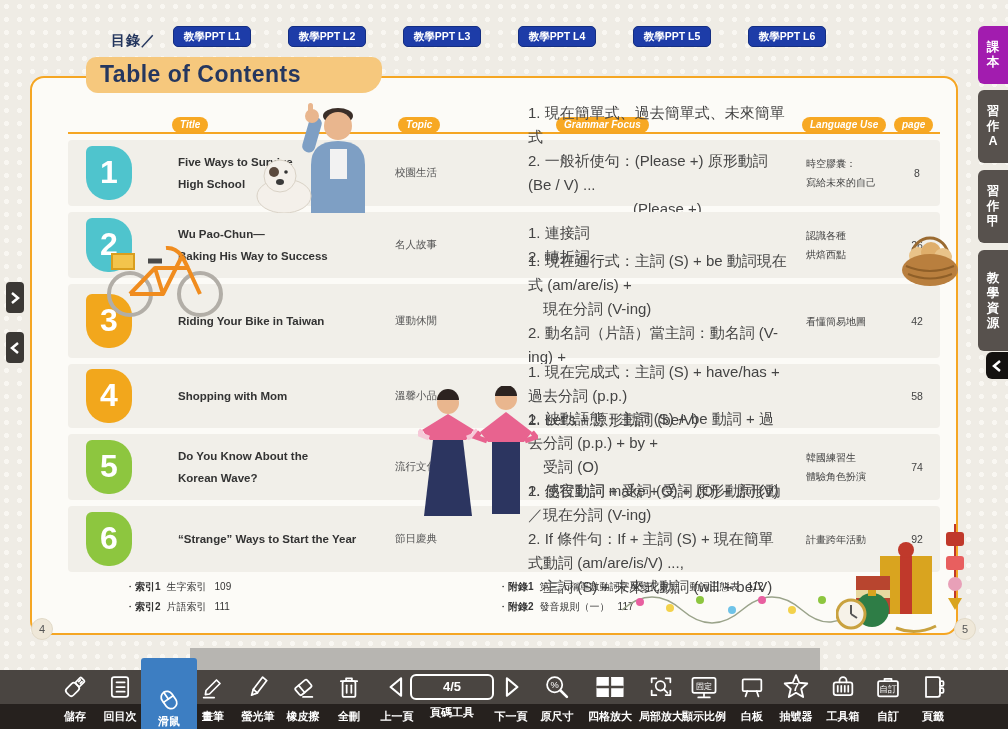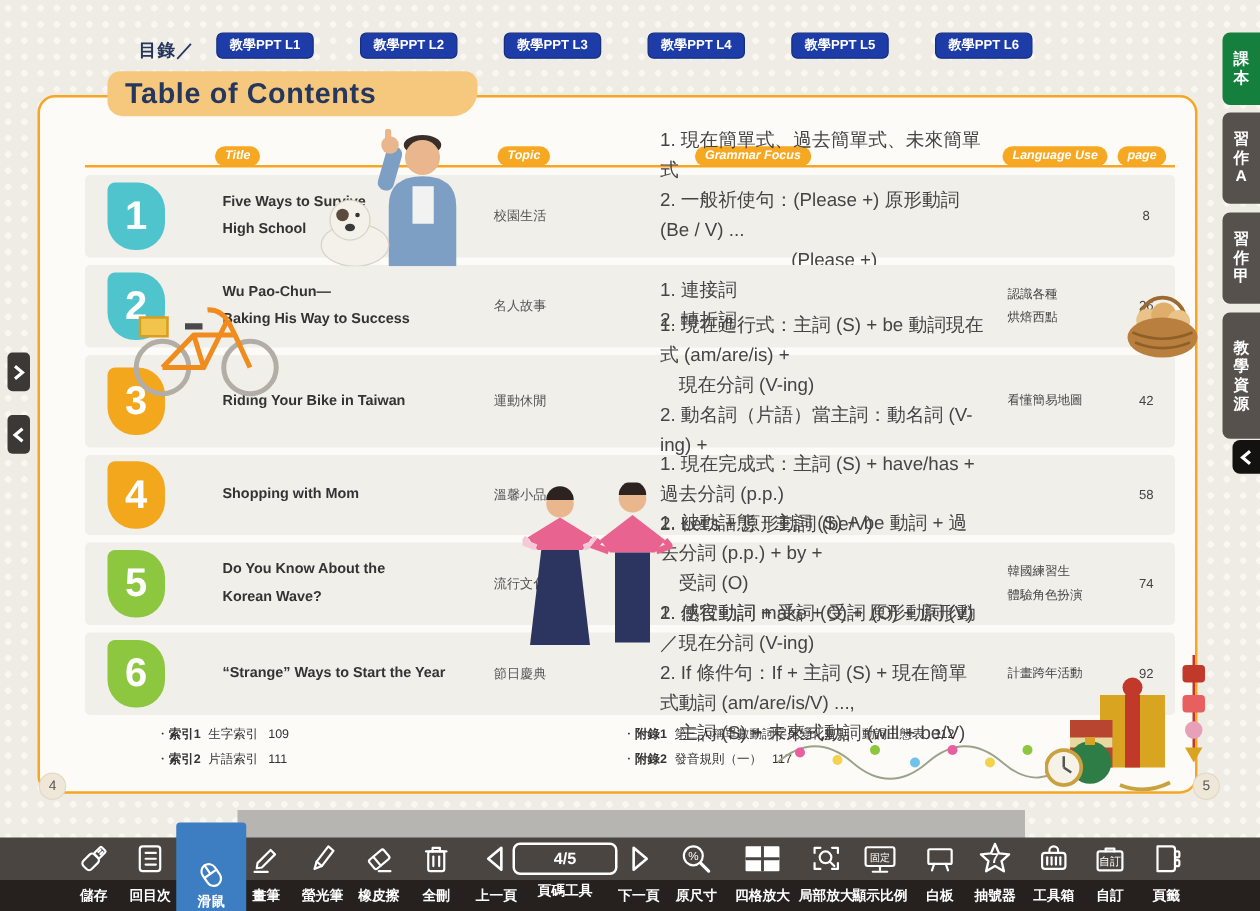--- a/index.html
+++ b/index.html
@@ -57,21 +57,21 @@
   .corner-num { position:absolute; width:22px; height:22px; border-radius:50%;
     background:#efe8d9; border:1px solid #e2dac8; color:#555; font-size:11px;
     text-align:center; line-height:21px; }
 
   
   .vtab { position:absolute; left:978px; width:30px; background:#57514d;
     border-radius:6px 0 0 6px; color:#fff; display:flex; align-items:center;
     justify-content:center; cursor:pointer; }
   .vtab span { display:block; width:15px; font-size:12.5px; font-weight:bold;
     line-height:1.2; word-break:break-all; text-align:center; }
-  .vtab.active { background:#15803d; }
+  .vtab.active { background:#a21caf; }
   .right-chevron { position:absolute; left:986px; top:352px; width:22px;
     height:27px; background:#141210; border-radius:6px 0 0 6px; display:flex;
     align-items:center; justify-content:center; cursor:pointer; }
   .left-ctrl { position:absolute; left:6px; width:18px; height:31px;
     background:#3b3835; border-radius:4px; display:flex; align-items:center;
     justify-content:center; cursor:pointer; }
 
   
   .gray-bar { position:absolute; left:190px; top:648px; width:630px;
     height:26px; background:#b7b5b1; }
@@ -118,20 +118,22 @@
 <div class="header-rule"></div>
 
 <div class="trow" style="top:140px;height:66px">
   <div class="cell num-blob" style="background-color: rgb(79, 196, 205);">1</div>
   <div class="cell c-title">Five Ways to Survive
 High School</div>
   <div class="cell c-topic">校園生活</div>
   <div class="cell c-grammar">1. 現在簡單式、過去簡單式、未來簡單式
 2. 一般祈使句：(Please +) 原形動詞 (Be / V) ...
 　　　　　　　(Please +) Don’t/Never+ 原形動詞 (be / V) ...</div>
+  <div class="cell c-lang">時空膠囊：
+寫給未來的自己</div>
   <div class="cell c-page">8</div>
 </div>
 <div class="trow" style="top:212px;height:66px">
   <div class="cell num-blob" style="background-color: rgb(79, 196, 205);">2</div>
   <div class="cell c-title">Wu Pao-Chun—
 Baking His Way to Success</div>
   <div class="cell c-topic">名人故事</div>
   <div class="cell c-grammar">1. 連接詞
 2. 轉折詞</div>
   <div class="cell c-lang">認識各種

